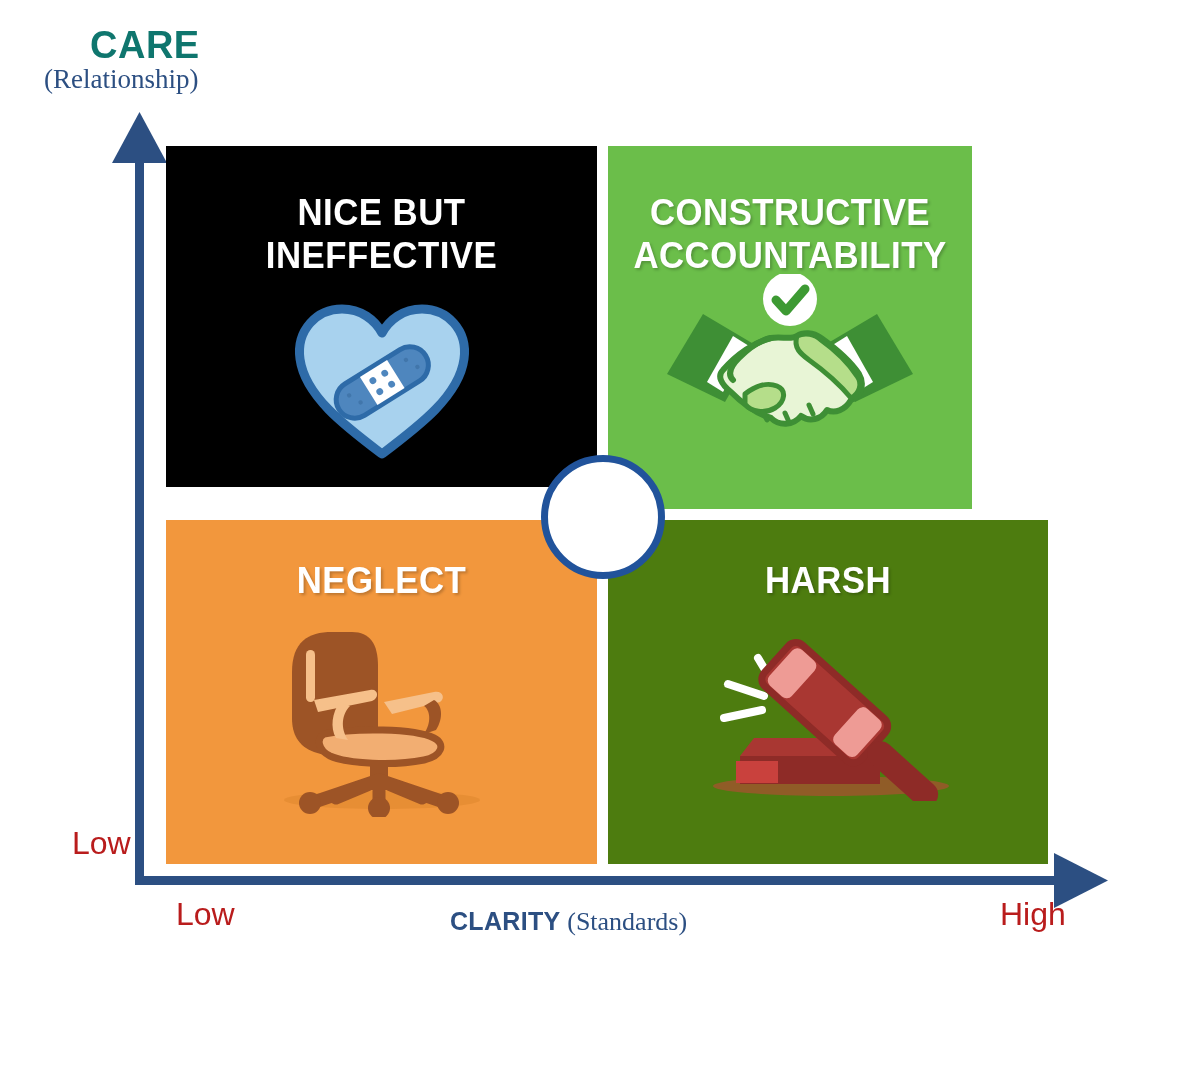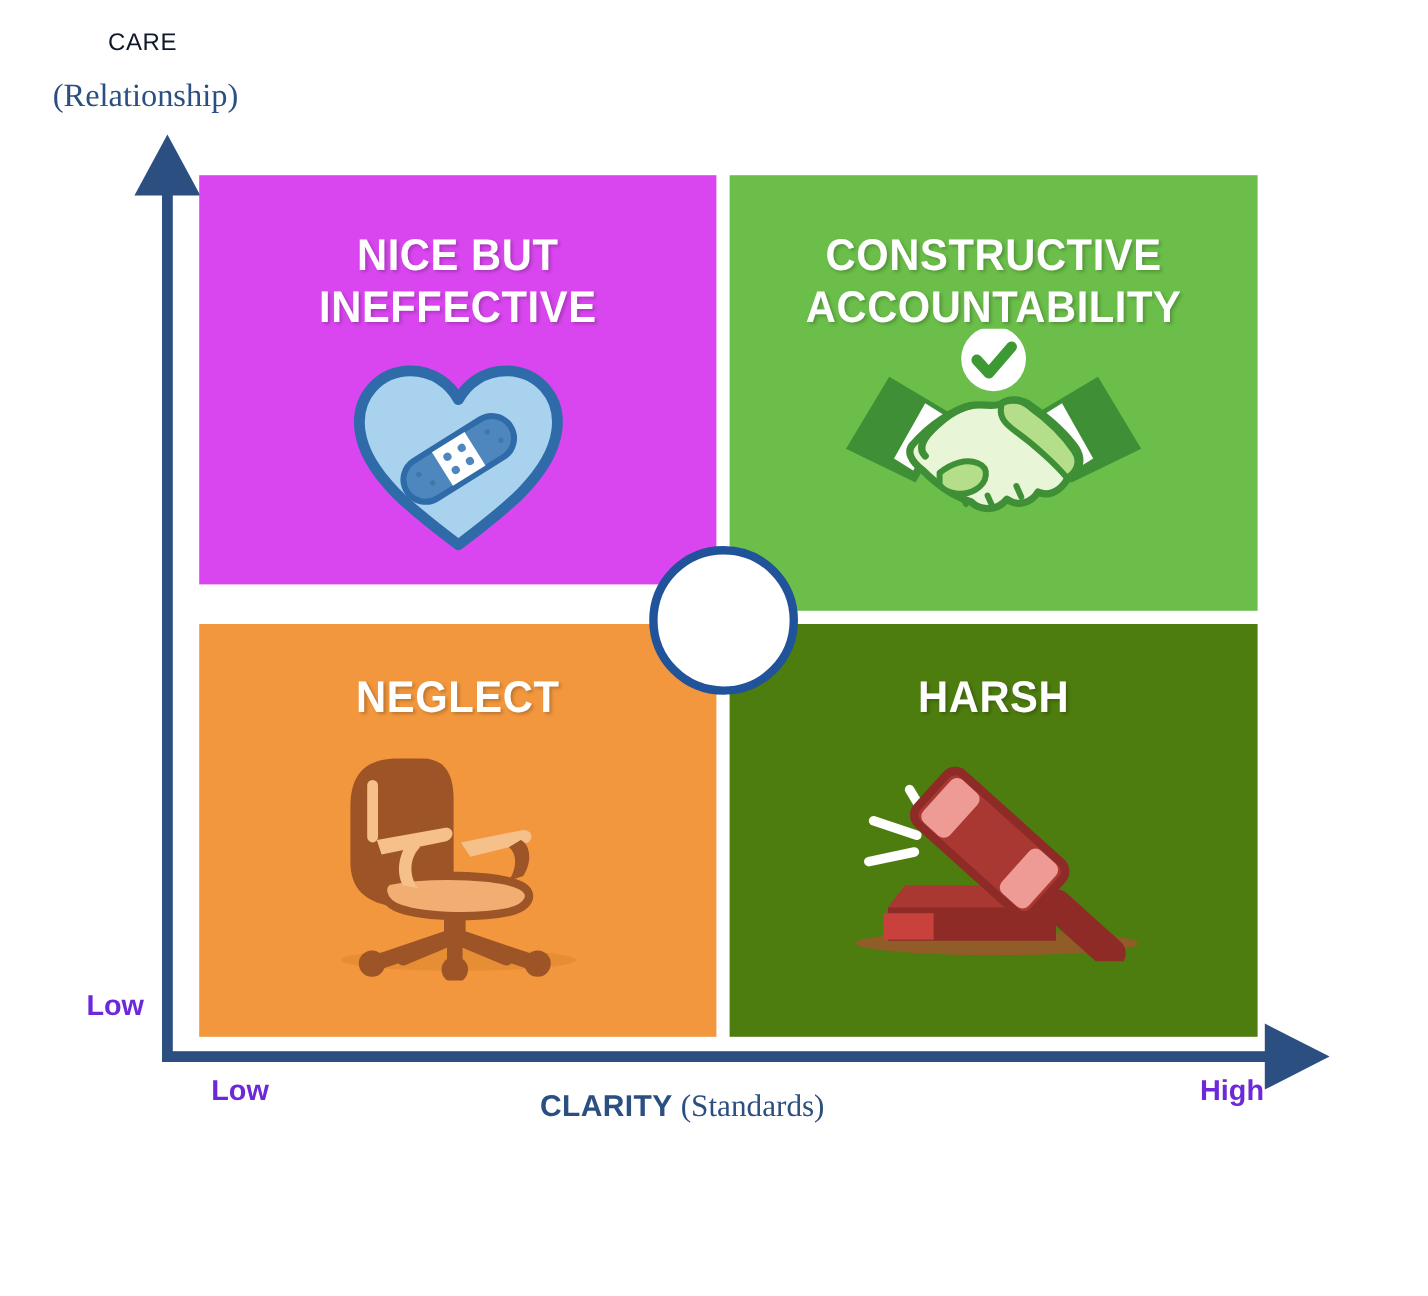--- a/index.html
+++ b/index.html
@@ -14,24 +14,24 @@
     overflow: hidden;
     font-family: "Liberation Sans", sans-serif;
     -webkit-font-smoothing: antialiased;
   }
 
   
   .axis-title-care {
     position: absolute;
     left: 90px;
     top: 26px;
-    font-size: 20px;
-    font-weight: normal;
+    font-size: 38px;
+    font-weight: bold;
     letter-spacing: 0.5px;
-    color: #0f172a;
+    color: #0f766e;
     line-height: 1;
   }
   .axis-sub-care {
     position: absolute;
     left: 44px;
     top: 66px;
     font-family: "Liberation Serif", serif;
     font-size: 27px;
     color: #2C4F82;
     line-height: 1;
@@ -51,23 +51,23 @@
   }
   .axis-title-clarity .sub {
     font-family: "Liberation Serif", serif;
     font-weight: normal;
     font-size: 26px;
     letter-spacing: 0;
   }
 
   .tick {
     position: absolute;
-    font-size: 24px;
-    font-weight: bold;
-    color: #6d28d9;
+    font-size: 32px;
+    font-weight: normal;
+    color: #b91c1c;
     line-height: 1;
     white-space: nowrap;
   }
   .tick-y-low  { left: 72px;  top: 827px; }
   .tick-x-low  { left: 176px; top: 898px; }
   .tick-x-high { left: 1000px; top: 898px; }
 
   
   .axes-svg {
     position: absolute;
@@ -77,22 +77,22 @@
     height: 1080px;
     pointer-events: none;
   }
 
   
   .quad {
     position: absolute;
     box-sizing: border-box;
     overflow: hidden;
   }
-  .quad-nw { left: 166px; top: 146px;  width: 431px; height: 341px; background: #d946ef; }
-  .quad-ne { left: 608px; top: 146px;  width: 440px; height: 363px; background: #6BBE4A; }
+  .quad-nw { left: 166px; top: 146px;  width: 431px; height: 341px; background: #000000; }
+  .quad-ne { left: 608px; top: 146px;  width: 364px; height: 363px; background: #6BBE4A; }
   .quad-sw { left: 166px; top: 520px;  width: 431px; height: 344px; background: #F2973D; padding-left: 19px; }
   .quad-se { left: 608px; top: 520px;  width: 440px; height: 344px; background: #4d7c0f; }
 
   .quad-title {
     position: absolute;
     left: 0;
     right: 0;
     text-align: center;
     color: #ffffff;
     font-weight: bold;

